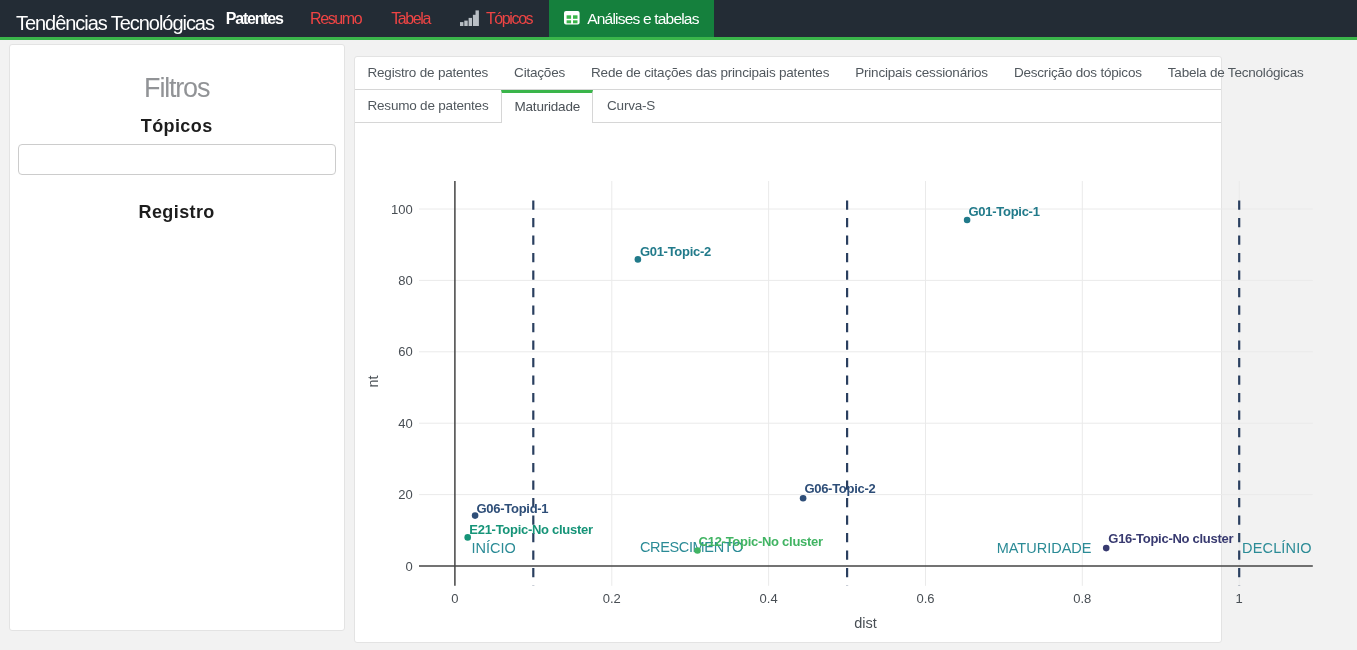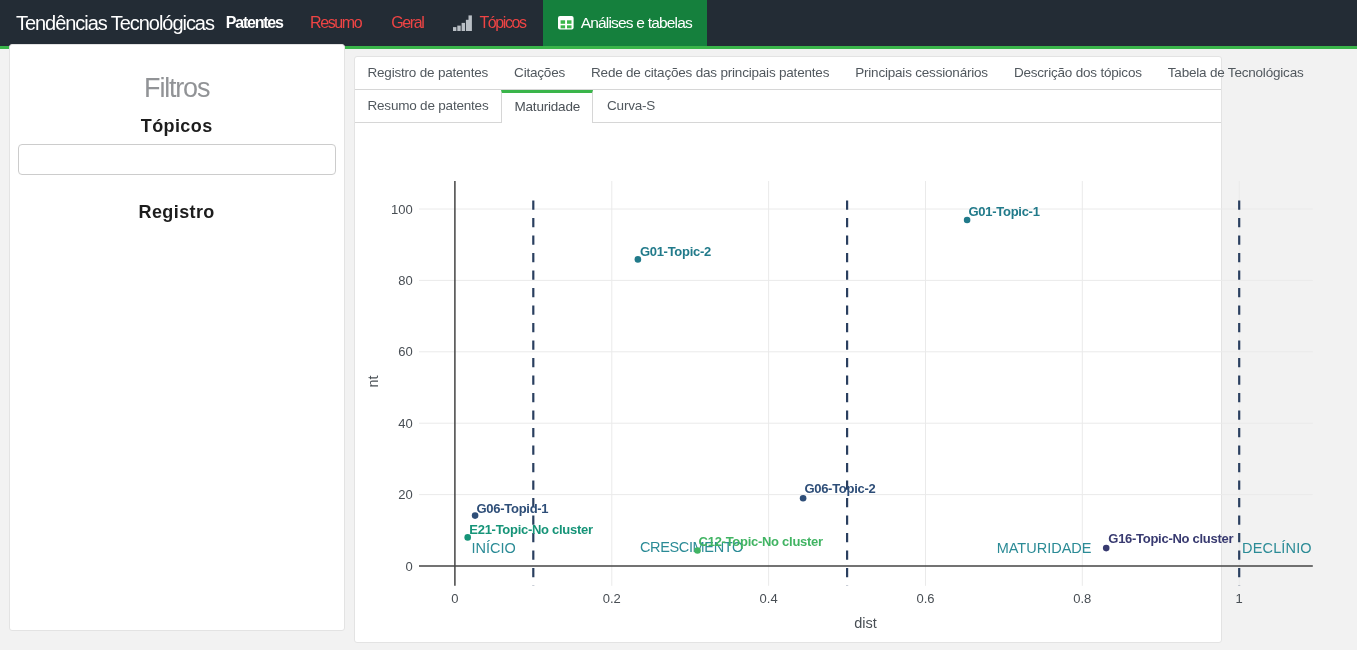--- a/index.html
+++ b/index.html
@@ -1,18 +1,18 @@
 <!DOCTYPE html>
 <html><head>
 <meta charset="utf-8">
 <style>
 html,body{margin:0;padding:0;width:1357px;height:650px;overflow:hidden;background:#f2f2f2;
   font-family:"Liberation Sans",sans-serif;}
 *{box-sizing:border-box;}
-.nav{position:absolute;left:0;top:0;width:1357px;height:49px;background:#232c35;
+.nav{position:absolute;left:0;top:0;width:1357px;height:40px;background:#232c35;
   border-bottom:3px solid #3ab54a;display:flex;align-items:stretch;}
 .brand{color:#fff;font-size:20px;letter-spacing:-1.05px;line-height:46px;margin-left:16px;white-space:nowrap;}
 .navitem{display:flex;align-items:center;padding:0 15px;font-size:16px;letter-spacing:-1.4px;
   color:#ef4444;white-space:nowrap;}
 .navitem.w{color:#fff;font-weight:bold;font-size:16px;letter-spacing:-1.25px;padding:0 12.5px 0 12px;}
 .navitem.active{background:#15803d;color:#fff;font-size:15.5px;letter-spacing:-0.8px;margin-left:2px;}
 .navitem svg{margin-right:7px;position:relative;top:-0.5px;}
 .card{position:absolute;background:#fff;border:1px solid #e3e3e3;border-radius:3px;}
 #leftcard{left:8.5px;top:44px;width:336.3px;height:586.5px;}
 #rightcard{left:353.5px;top:56px;width:868px;height:586.5px;}
@@ -34,21 +34,21 @@
   border-right:1px solid #d6d6d6;margin-bottom:-1px;line-height:28px;color:#4a5056;}
 #chart{position:absolute;left:0px;top:74.5px;}
 text{font-family:"Liberation Sans",sans-serif;}
 </style>
 </head>
 <body>
 <div class="nav">
   <div class="brand">Tendências Tecnológicas</div>
   <div class="navitem w">Patentes</div>
   <div class="navitem">Resumo</div>
-  <div class="navitem">Geral</div>
+  <div class="navitem">Tabela</div>
   <div class="navitem"><svg width="19" height="16" viewBox="0 0 19 16">
     <g fill="#b9bfc5">
       <rect x="0" y="12.1" width="3.4" height="3.9"></rect>
       <rect x="4.3" y="10.6" width="3.4" height="5.4"></rect>
       <rect x="8.6" y="7.9" width="3.4" height="8.1"></rect>
       <rect x="12.9" y="4.8" width="3.4" height="11.2"></rect>
       <rect x="15.5" y="0.4" width="3.4" height="15.6"></rect>
     </g>
       </svg>Tópicos</div>
   <div class="navitem active"><svg width="16" height="14" viewBox="0 0 16 14">

